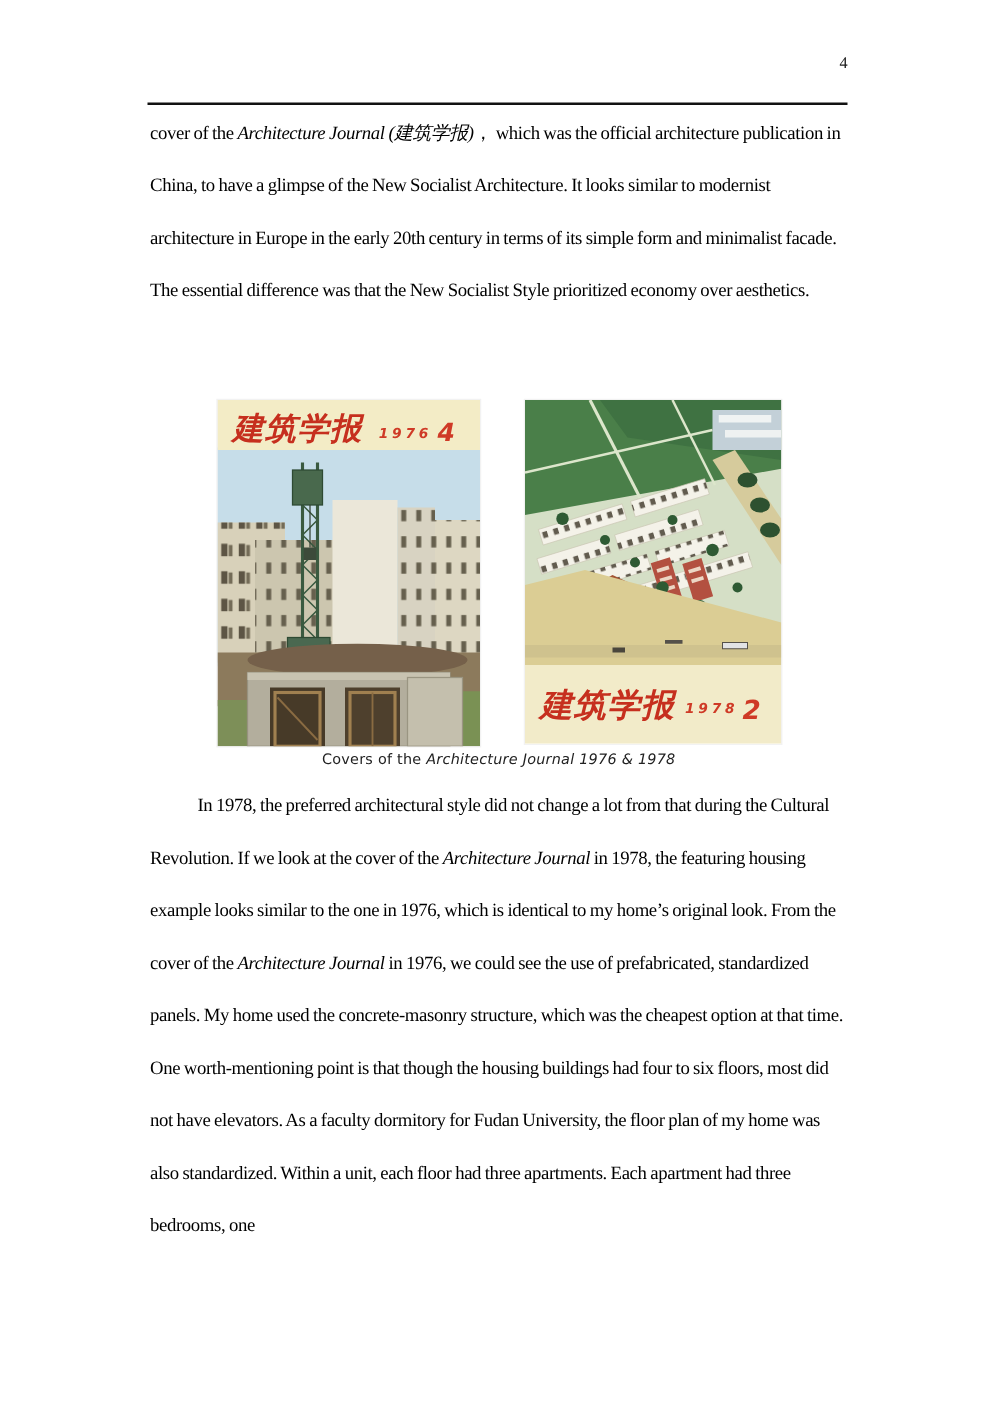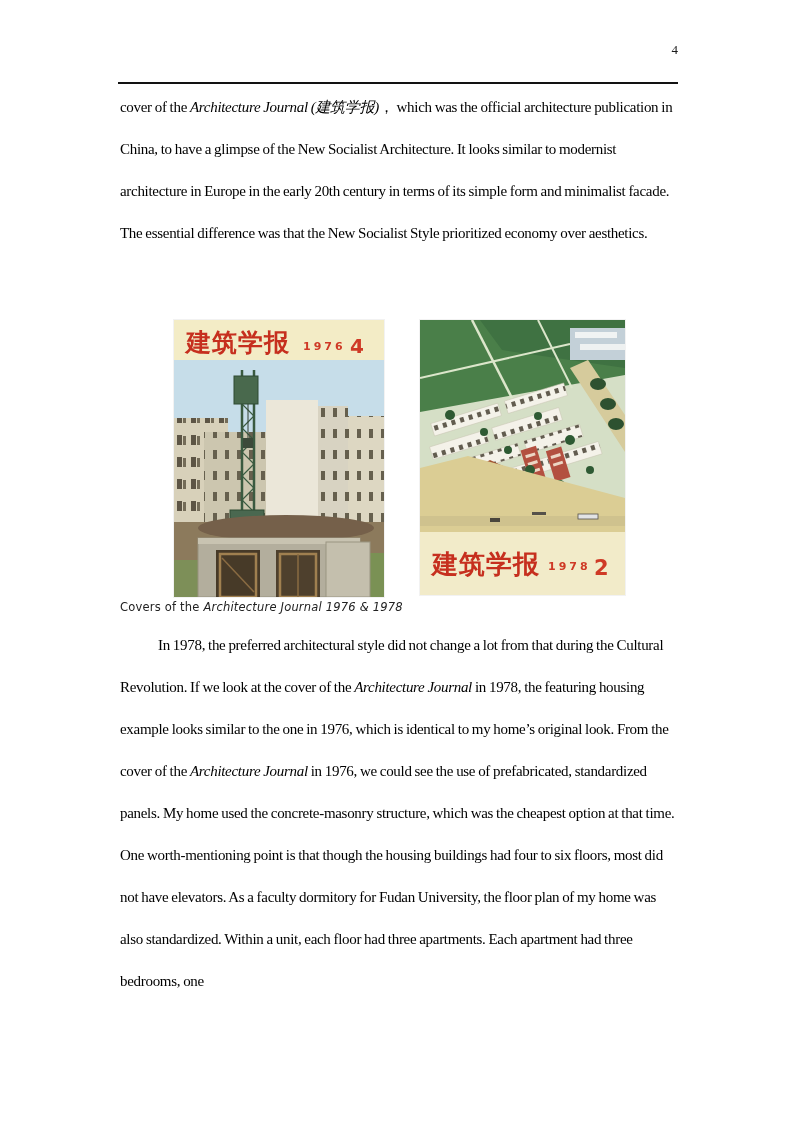--- a/index.html
+++ b/index.html
@@ -26,25 +26,26 @@
     font-size:15px; line-height:42px;
     letter-spacing:-0.3px; word-spacing:-0.5px;
     color:#000000;
     text-align:left;
   }
   #para1 { top:86px; }
   #para2 { top:624px; text-indent:38px; }
   .body-par i { font-style:italic; }
   .figure-row {
     position:absolute; top:320px; left:120px; width:558px;
-    display:flex; justify-content:center; align-items:flex-start; gap:36px;
+    display:flex; justify-content:center; align-items:flex-start; gap:36px;font-style:italic;
   }
   .cover { display:block; box-shadow:0 0 0 1px rgba(0,0,0,0.05); }
   .figure-caption {
     position:absolute; top:600px; left:120px; width:558px;
+    text-align:center;
     font-family:"DejaVu Sans", sans-serif;
     font-size:11.5px; color:#222; letter-spacing:0.2px;
   }
   .figure-caption i { font-style:italic; }
   text { font-family:"DejaVu Sans", sans-serif; }
 </style>
 </head>
 <body>
 
 <div class="page">

